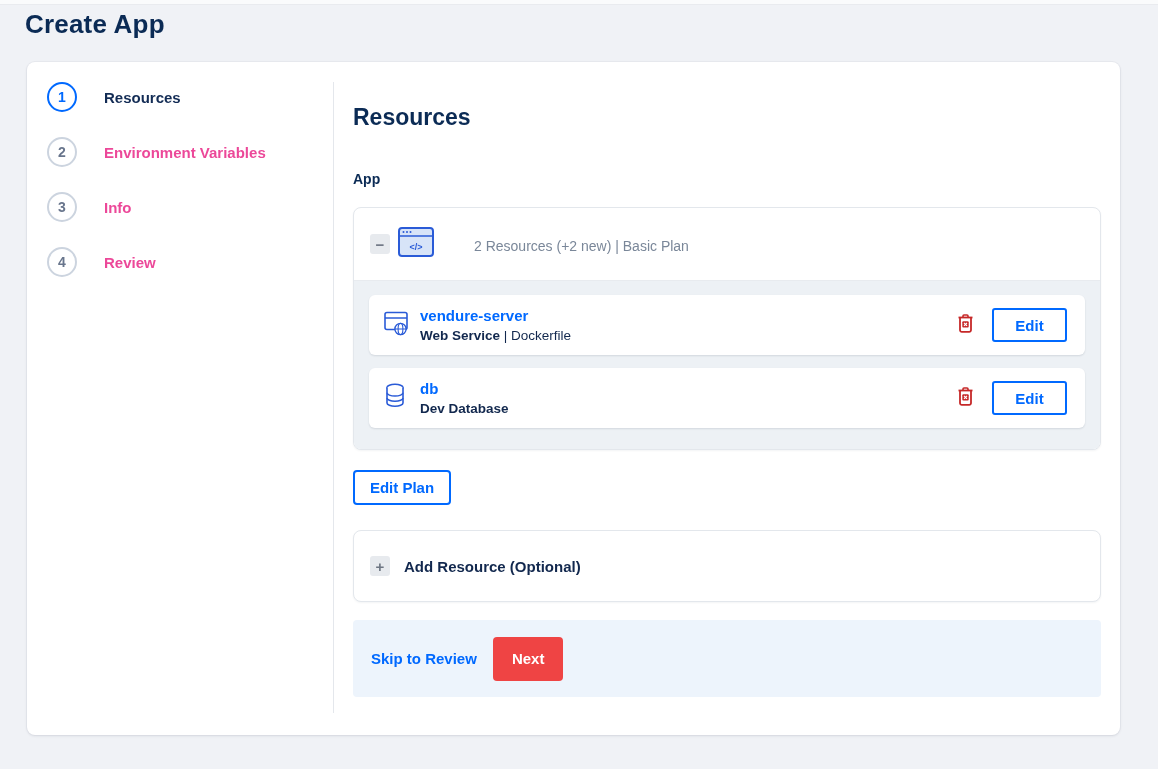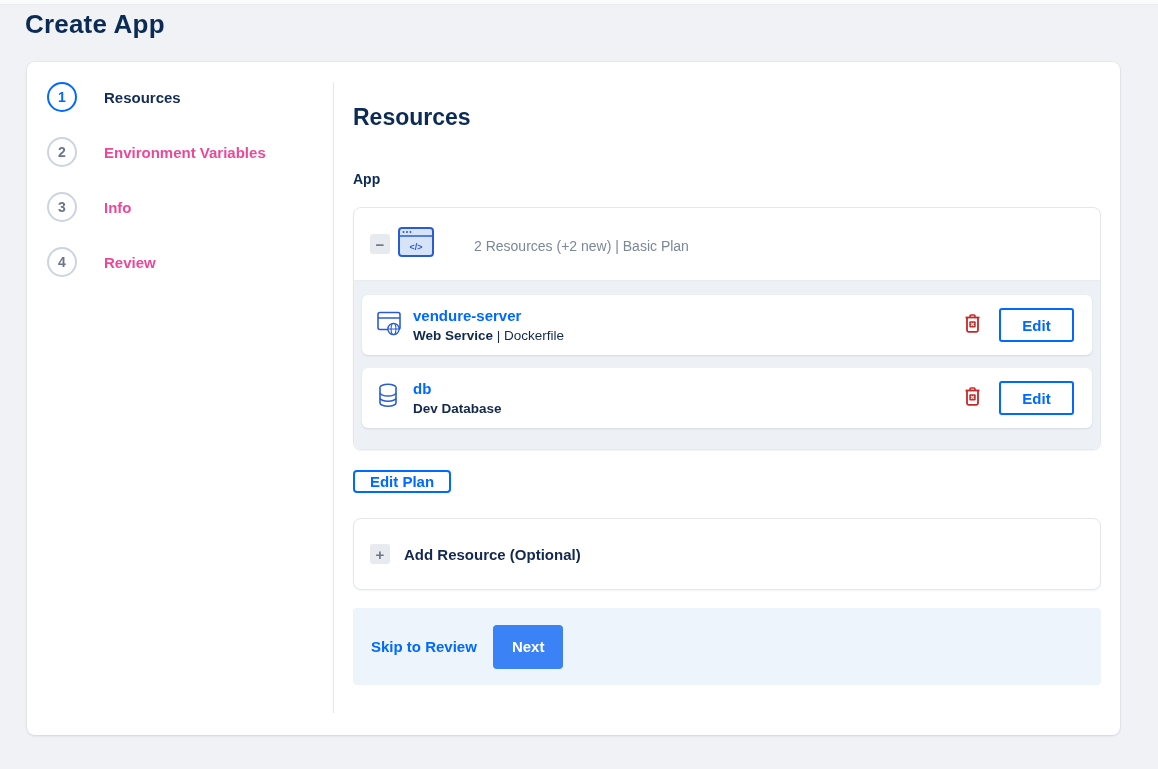--- a/index.html
+++ b/index.html
@@ -54,21 +54,21 @@
     display:flex; align-items:center; justify-content:center;
     color:#6e7683; font-size:15px; font-weight:700; line-height:1; cursor:pointer;
     flex:0 0 20px;
   }
   .app-icon { margin-left:8px; flex:0 0 36px; }
   .app-card-titles { margin-left:12px; }
   .app-name { font-size:15px; font-weight:700; color:#12284e; line-height:18px; }
   .app-summary { font-size:14px; color:#7a8799; margin-top:4px; line-height:16px;margin-left:28px; }
 
   .app-card-body {
-    height:171px; background:#edf1f5; padding:14px 8px;
+    height:171px; background:#edf1f5; padding:14px 15px;
     display:flex; flex-direction:column; gap:13px; border-top:1px solid #e8ebef;
   }
   .resource-row {
     height:60px; background:#fff; border-radius:6px;
     box-shadow:0 1px 2px rgba(20,30,60,.12);
     display:flex; align-items:center; padding:0 18px 0 15px;
   }
   .res-icon { flex:0 0 26px; margin-right:10px; }
   .res-texts { display:flex; flex-direction:column; }
   .res-name { font-size:15px; font-weight:700; color:#0069ff; line-height:17px; cursor:pointer; }
@@ -77,40 +77,40 @@
   .row-spacer { flex:1; }
   .trash-btn { background:none; border:none; cursor:pointer; padding:2px; display:flex; }
   .edit-btn {
     margin-left:16px; width:75px; height:34px; background:#fff;
     border:2px solid #0069ff; border-radius:3px; color:#0069ff;
     font-size:15px; font-weight:700; cursor:pointer;
     display:flex; align-items:center; justify-content:center;
     font-family:"Liberation Sans", sans-serif;
   }
   .edit-plan-btn {
-    margin-top:20px; width:98px; height:23px; background:#fff;
+    margin-top:20px; width:98px; height:35px; background:#fff;
     border:2px solid #0069ff; border-radius:4px; color:#0069ff;
     font-size:15px; font-weight:700; cursor:pointer;
     display:flex; align-items:center; justify-content:center;
     font-family:"Liberation Sans", sans-serif;
   }
   .add-resource-card {
     margin-top:25px; height:72px; background:#fff; border:1px solid #e3e7ec;
     border-radius:8px; box-shadow:0 1px 2px rgba(20,30,60,.05);
     display:flex; align-items:center; padding:0 16px; cursor:pointer;
   }
   .add-resource-label { margin-left:14px; font-size:15px; font-weight:700; color:#12284e; }
 
   .wizard-footer {
     margin-top:18px; height:77px; background:#edf4fc; border-radius:4px;
     display:flex; align-items:center; padding:0 18px;
   }
   .skip-link { font-size:15px; font-weight:700; color:#0069ff; cursor:pointer; text-decoration:none; }
   .next-btn {
-    margin-left:16px; height:44px; padding:0 19px; background:#3b82f6;
+    margin-left:16px; height:44px; padding:0 19px; background:#ef4444;
     border:none; border-radius:4px; color:#fff; font-size:15px; font-weight:700;
     cursor:pointer; font-family:"Liberation Sans", sans-serif;
   }
 </style>
 </head>
 <body>
 
 <div class="top-strip"></div>
 <h1 class="page-title">Create App</h1>
 

